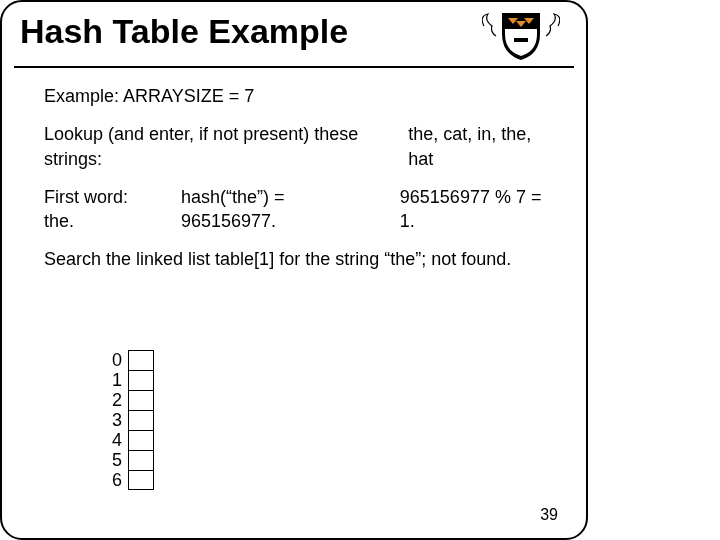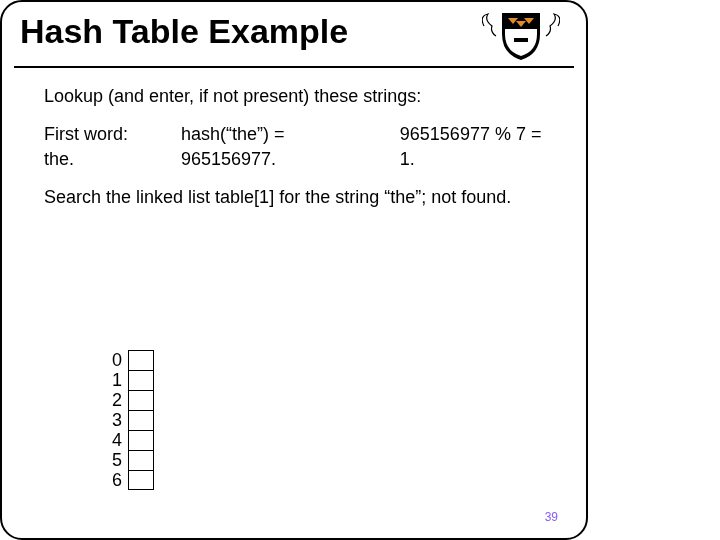--- a/index.html
+++ b/index.html
@@ -57,22 +57,22 @@
   .ht-boxes .cell {
     width: 26px; height: 20px;
     border: 1px solid #000;
     border-bottom: none;
     background: #fff;
   }
   .ht-boxes .cell:last-child { border-bottom: 1px solid #000; }
   .pagenum {
     position: absolute;
     right: 28px; bottom: 14px;
-    font-size: 12px;
-    color: #8b5cf6;
+    font-size: 16px;
+    color: #000000;
   }
 </style>
 </head>
 <body>
 
 <div class="slide">
 
   <div class="title">Hash Table Example</div>
 
   <div class="logo">
@@ -87,22 +87,24 @@
         <rect x="17" y="28" width="14" height="4" fill="#000"></rect>
       </g>
       <path d="M2 16 Q-3 6 6 4 Q2 10 10 16 Q8 22 14 26" fill="none" stroke="#000" stroke-width="1.2"></path>
       <path d="M76 16 Q81 6 72 4 Q76 10 68 16 Q70 22 64 26" fill="none" stroke="#000" stroke-width="1.2"></path>
     </svg>
   </div>
 
   <div class="divider"></div>
 
   <div class="body">
+    <p>Example: ARRAYSIZE = 7</p>
     <div class="row">
       <span>Lookup (and enter, if not present) these strings:</span>
+      <span>the, cat, in, the, hat</span>
     </div>
     <div class="row3">
       <span>First word:  the.</span>
       <span>hash(“the”) = 965156977.</span>
       <span>965156977 % 7 = 1.</span>
     </div>
     <p>Search the linked list   table[1]  for the string “the”; not found.</p>
   </div>
 
   <div class="ht">

